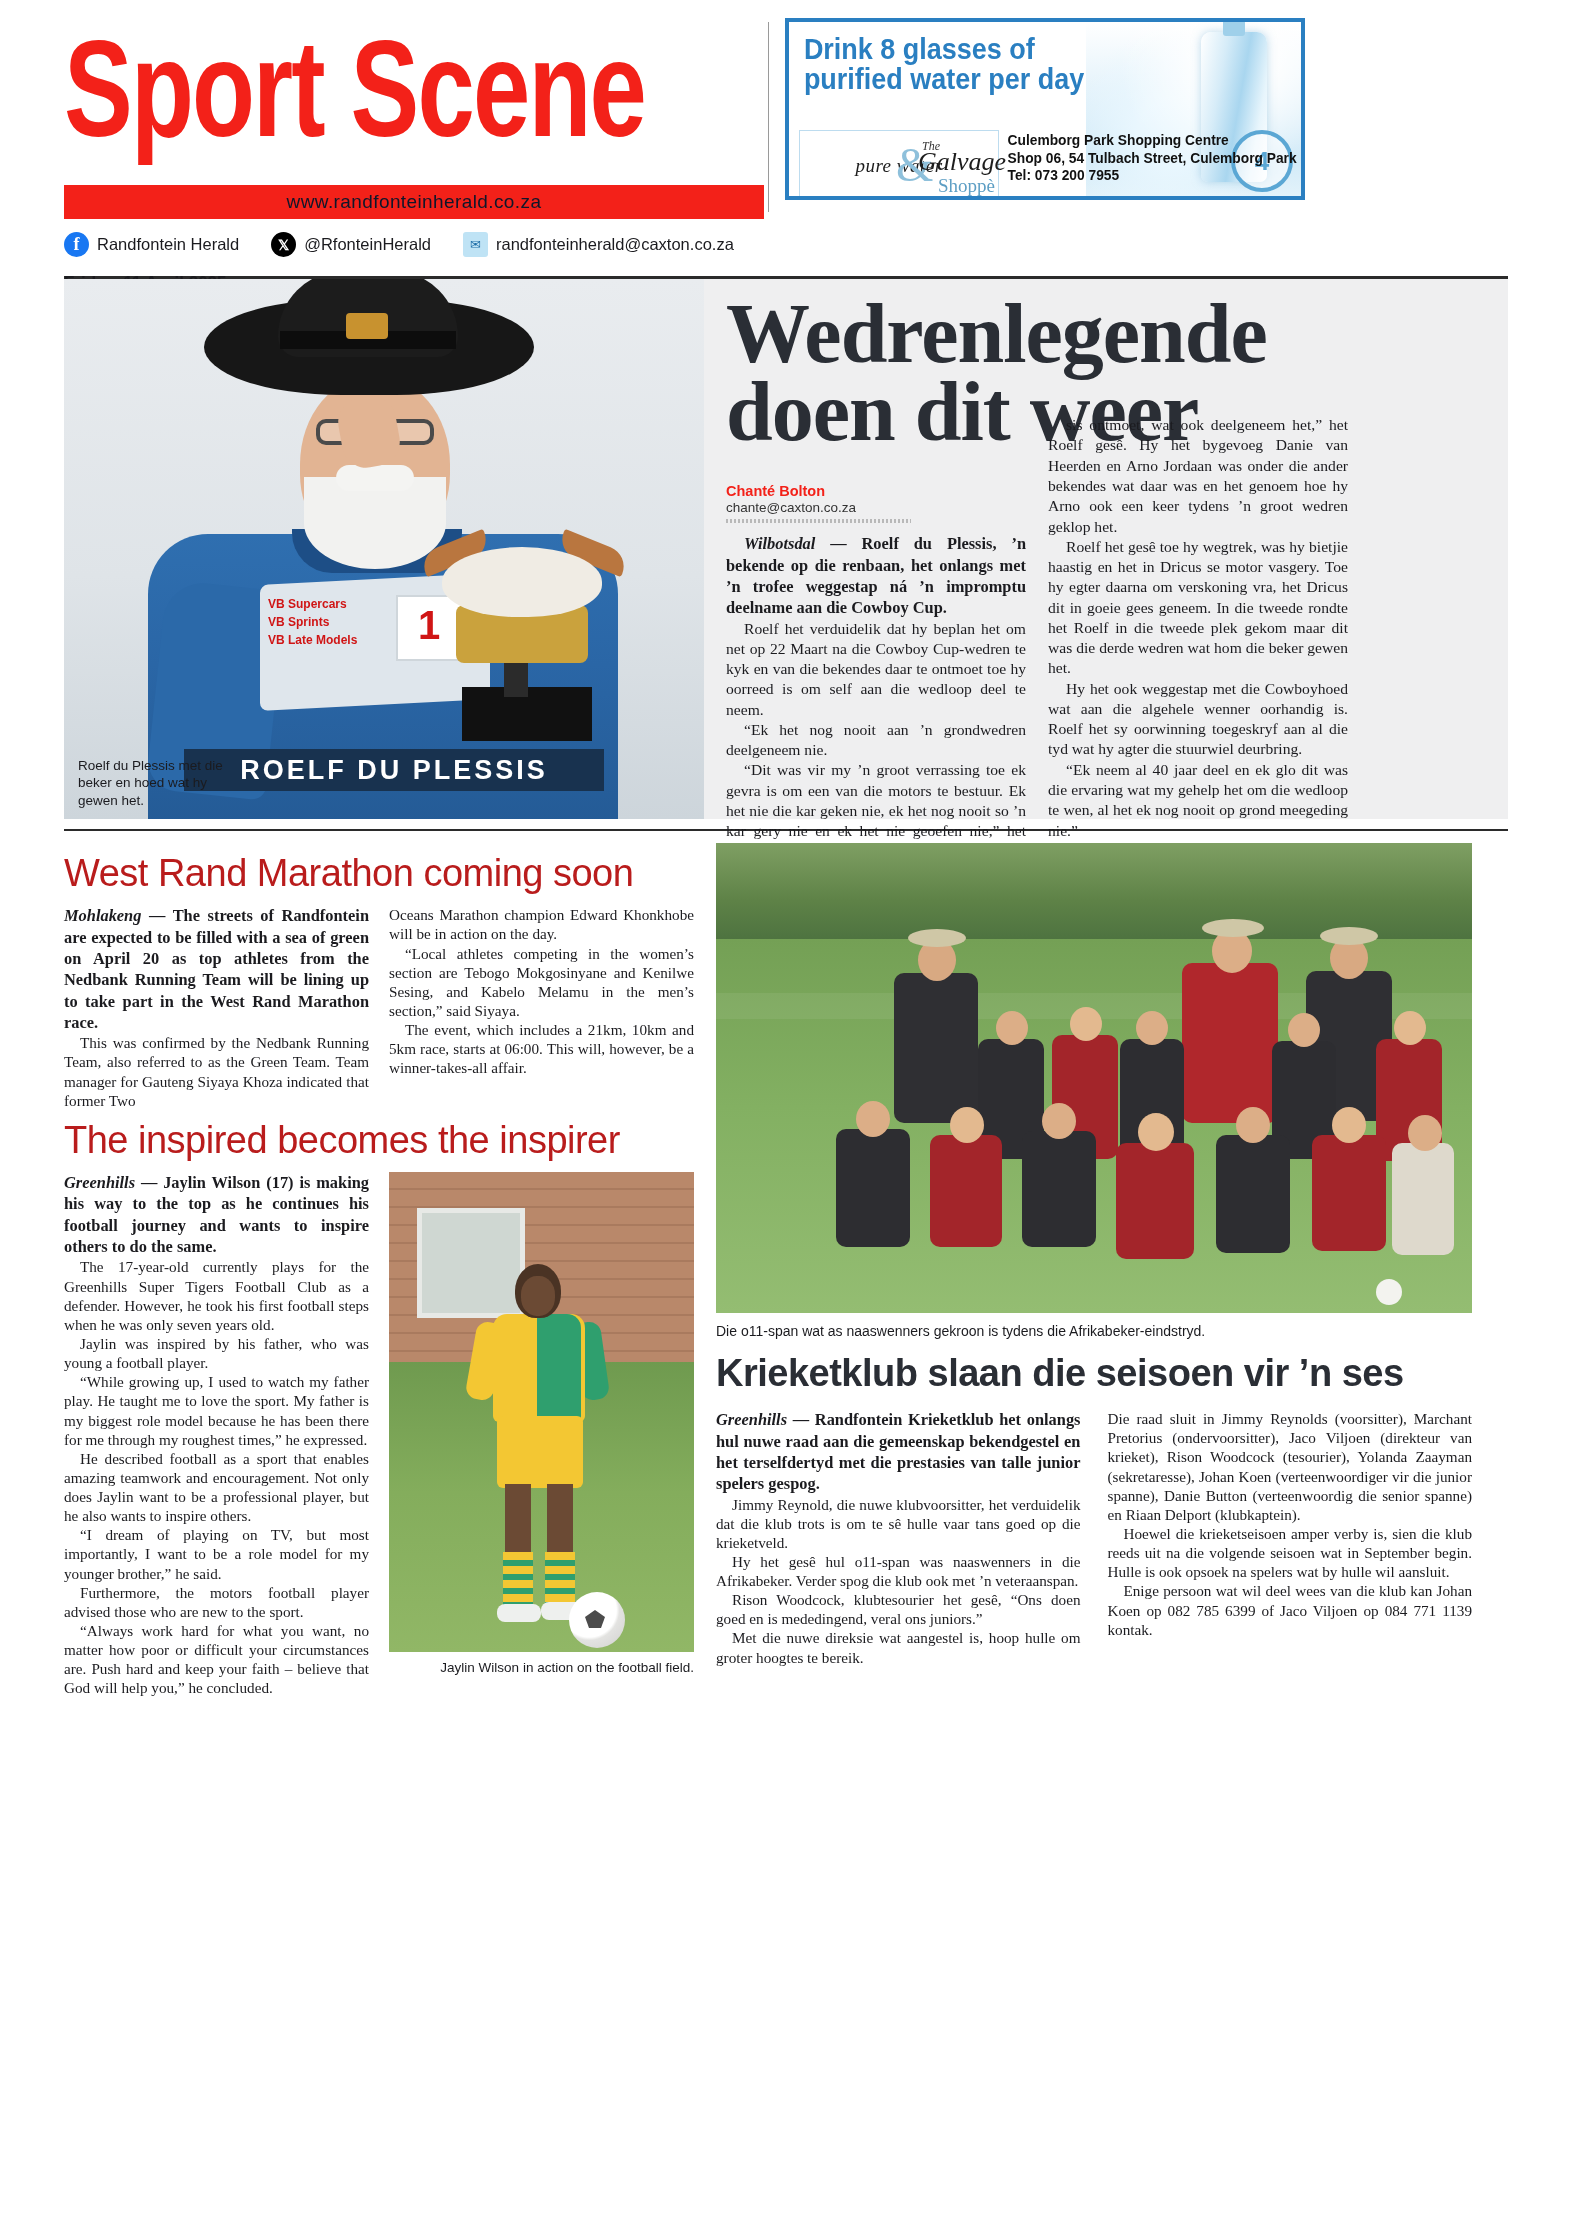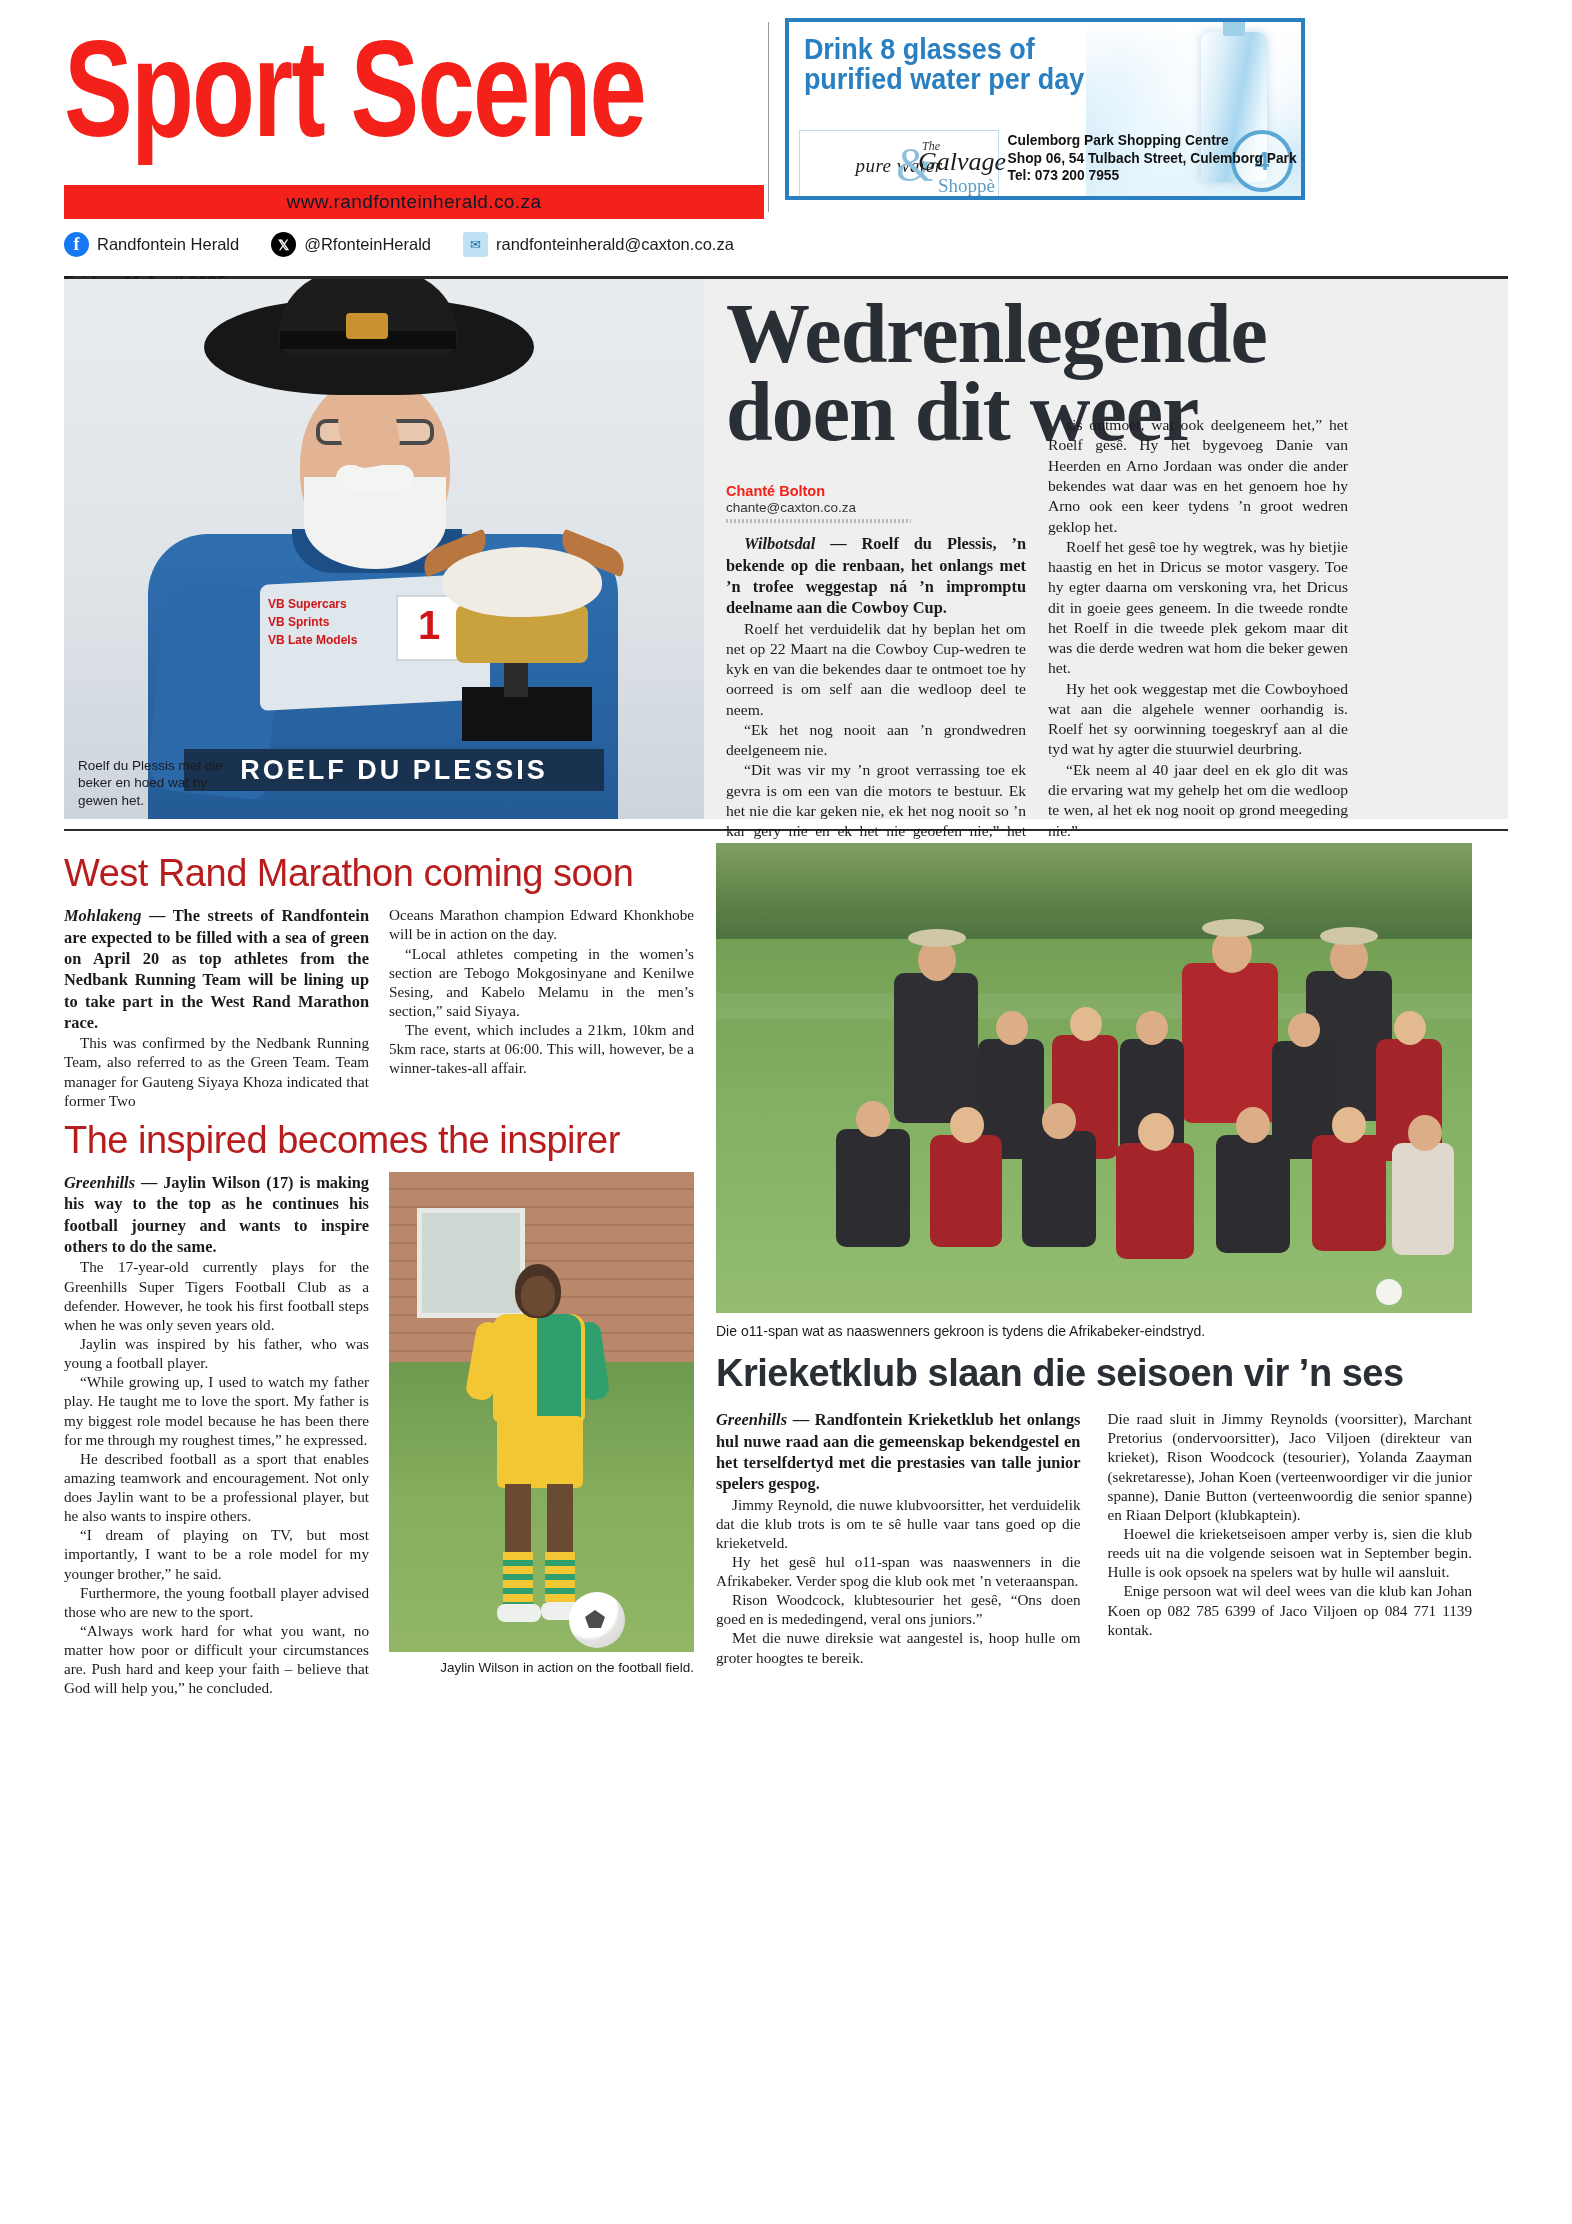--- a/index.html
+++ b/index.html
@@ -411,21 +411,21 @@
 
       <h2 class="sec-head">The inspired becomes the inspirer</h2>
       <div class="insp-wrap">
         <div class="insp-text">
             <p class="first lead-intro"><b><i>Greenhills</i></b> — Jaylin Wilson (17) is making his way to the top as he continues his football journey and wants to inspire others to do the same.</p>
             <p class="">The 17-year-old currently plays for the Greenhills Super Tigers Football Club as a defender. However, he took his first football steps when he was only seven years old.</p>
             <p class="">Jaylin was inspired by his father, who was young a football player.</p>
             <p class="">“While growing up, I used to watch my father play. He taught me to love the sport. My father is my biggest role model because he has been there for me through my roughest times,” he expressed.</p>
             <p class="">He described football as a sport that enables amazing teamwork and encouragement. Not only does Jaylin want to be a professional player, but he also wants to inspire others.</p>
             <p class="">“I dream of playing on TV, but most importantly, I want to be a role model for my younger brother,” he said.</p>
-            <p class="">Furthermore, the young football player advised those who are new to the sport.</p>
+            <p class="">Furthermore, the motors football player advised those who are new to the sport.</p>
             <p class="">“Always work hard for what you want, no matter how poor or difficult your circumstances are. Push hard and keep your faith – believe that God will help you,” he concluded.</p>
           </div>
         <div class="insp-photo-col">
           <div class="insp-photo">
             <div class="ip-wall"></div>
             <div class="ip-window"></div>
             <div class="ip-grass"></div>
             <div class="ip-armL"></div>
             <div class="ip-armR"></div>
             <div class="ip-shirt"></div>

